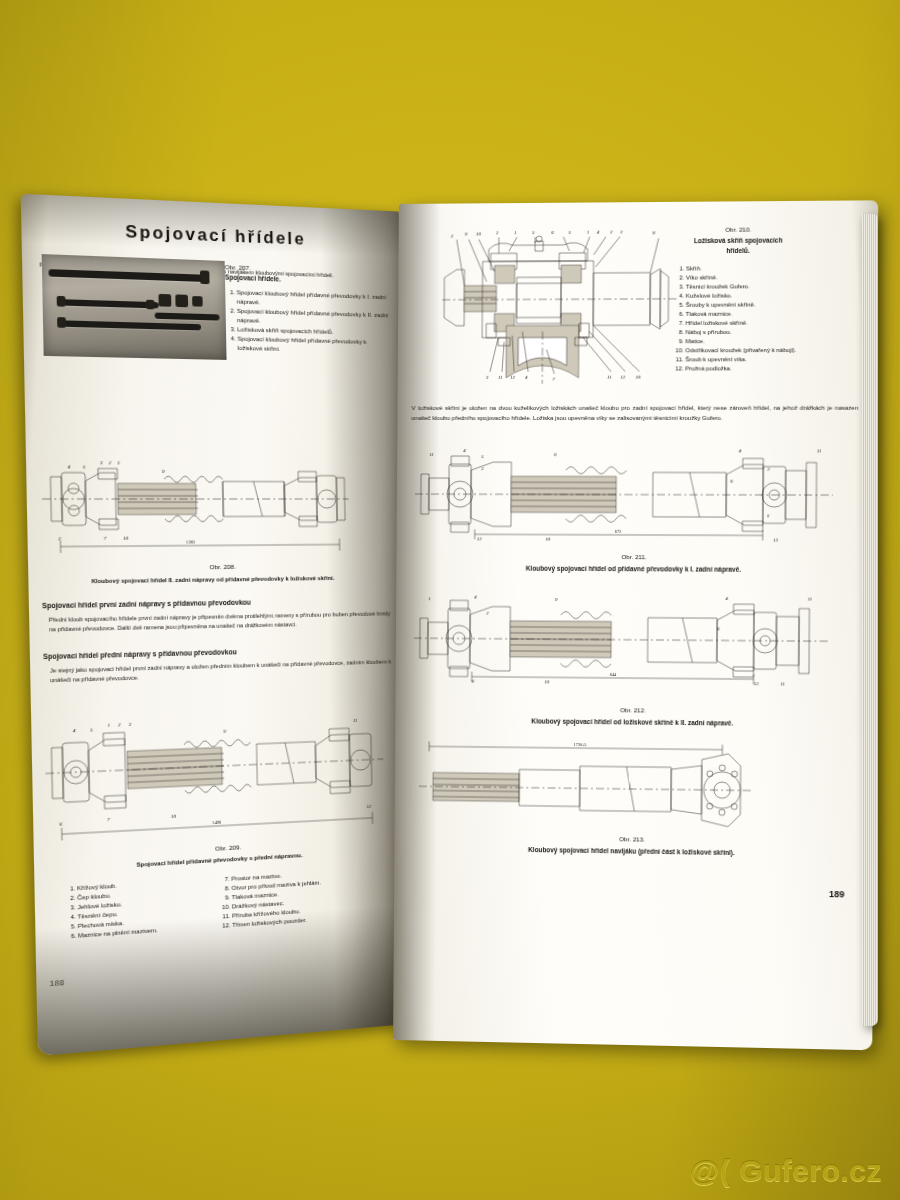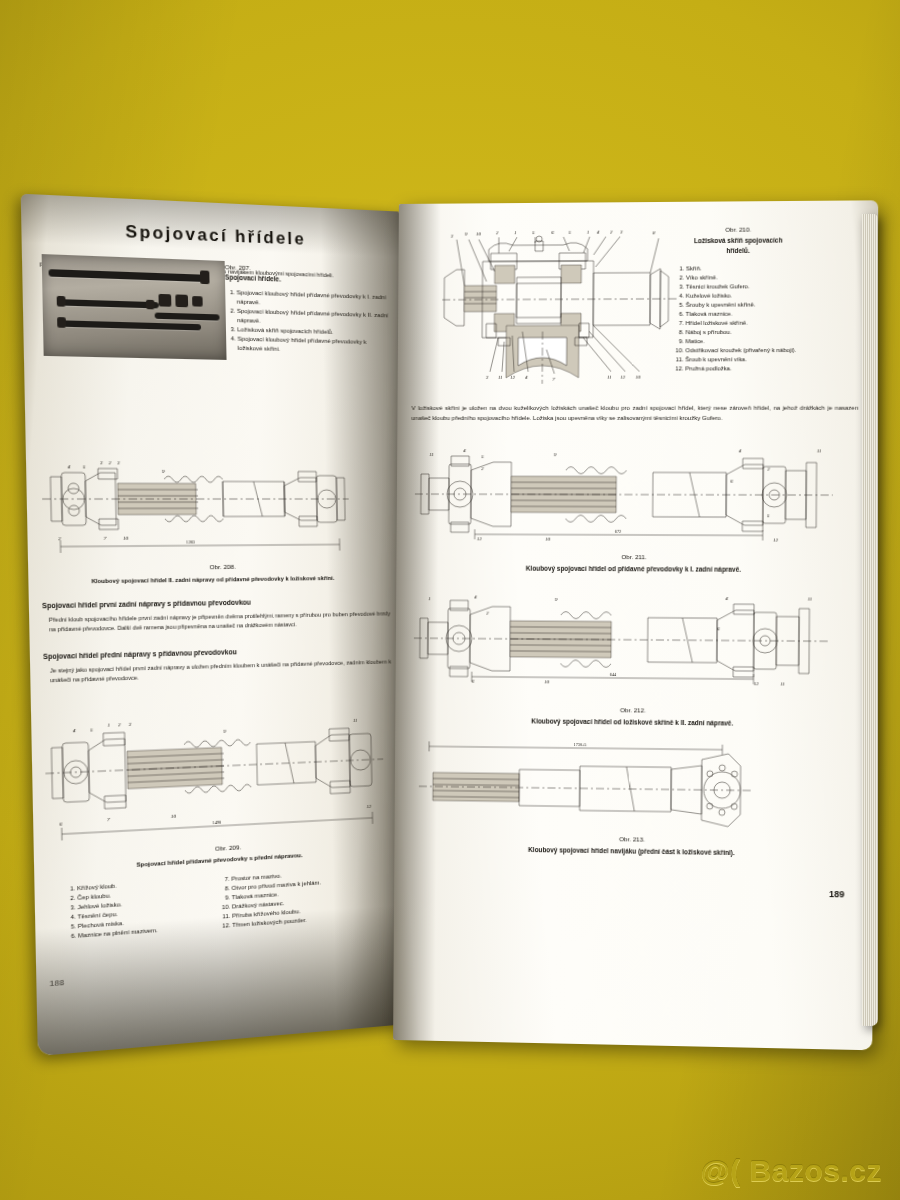--- a/index.html
+++ b/index.html
@@ -535,13 +535,13 @@
     <div class="cap-t" style="left:30px;top:640px;width:410px;">Kloubový spojovací hřídel navijáku (přední část k ložiskové skříni).</div>
 
     <div class="pgnum" style="right:28px;top:678px;">189</div>
 
     <div class="gutter-shade"></div>
   </div>
 
   <div id="page-edge"></div>
 </div>
 
-<div id="watermark">@( Bazos.cz</div>
+<div id="watermark">@( Gufero.cz</div>
 
 </body></html>

